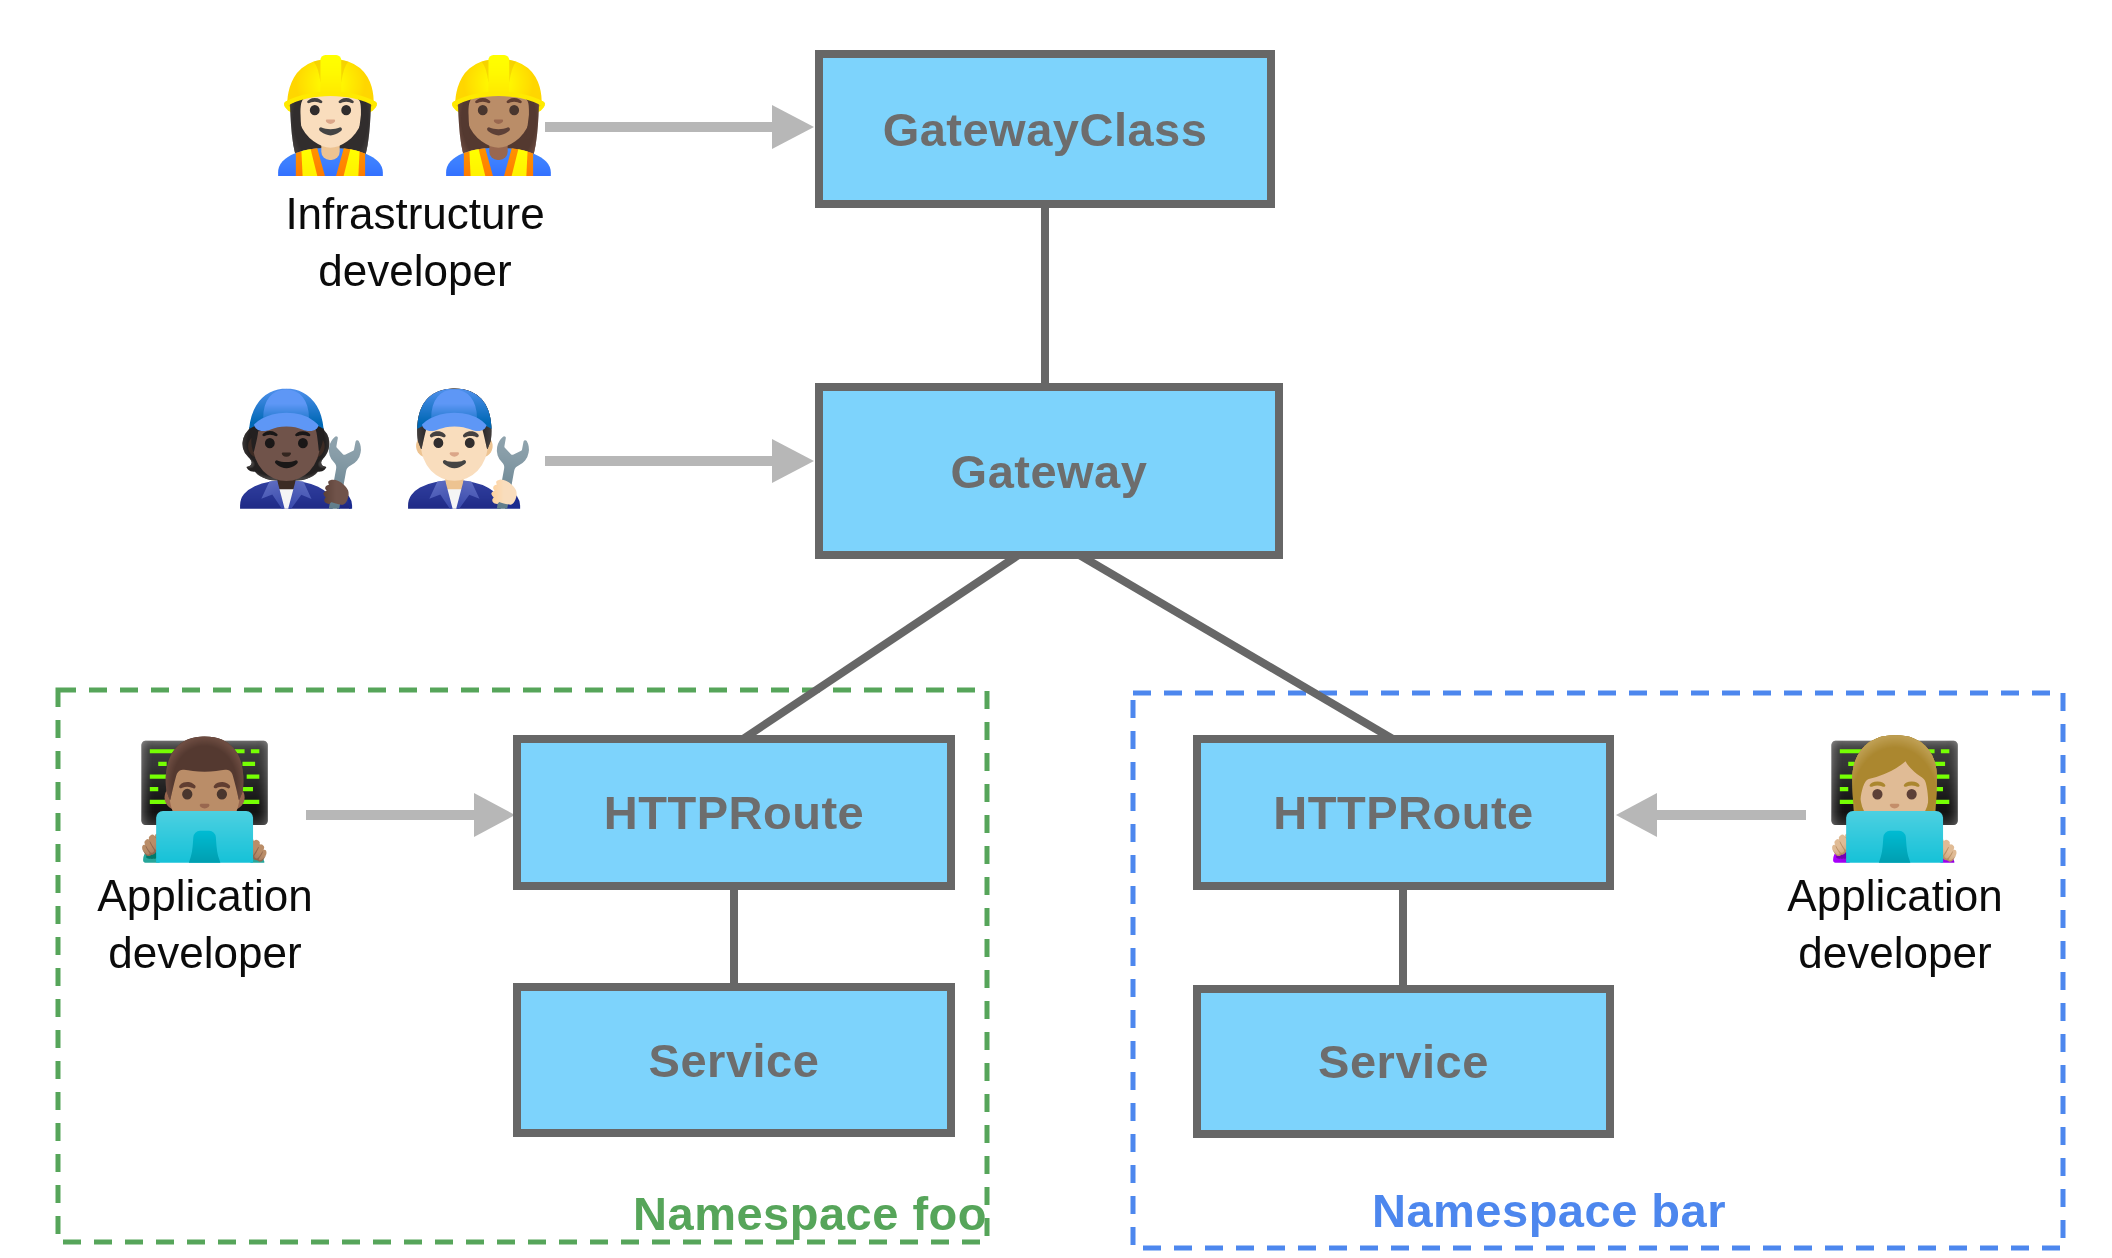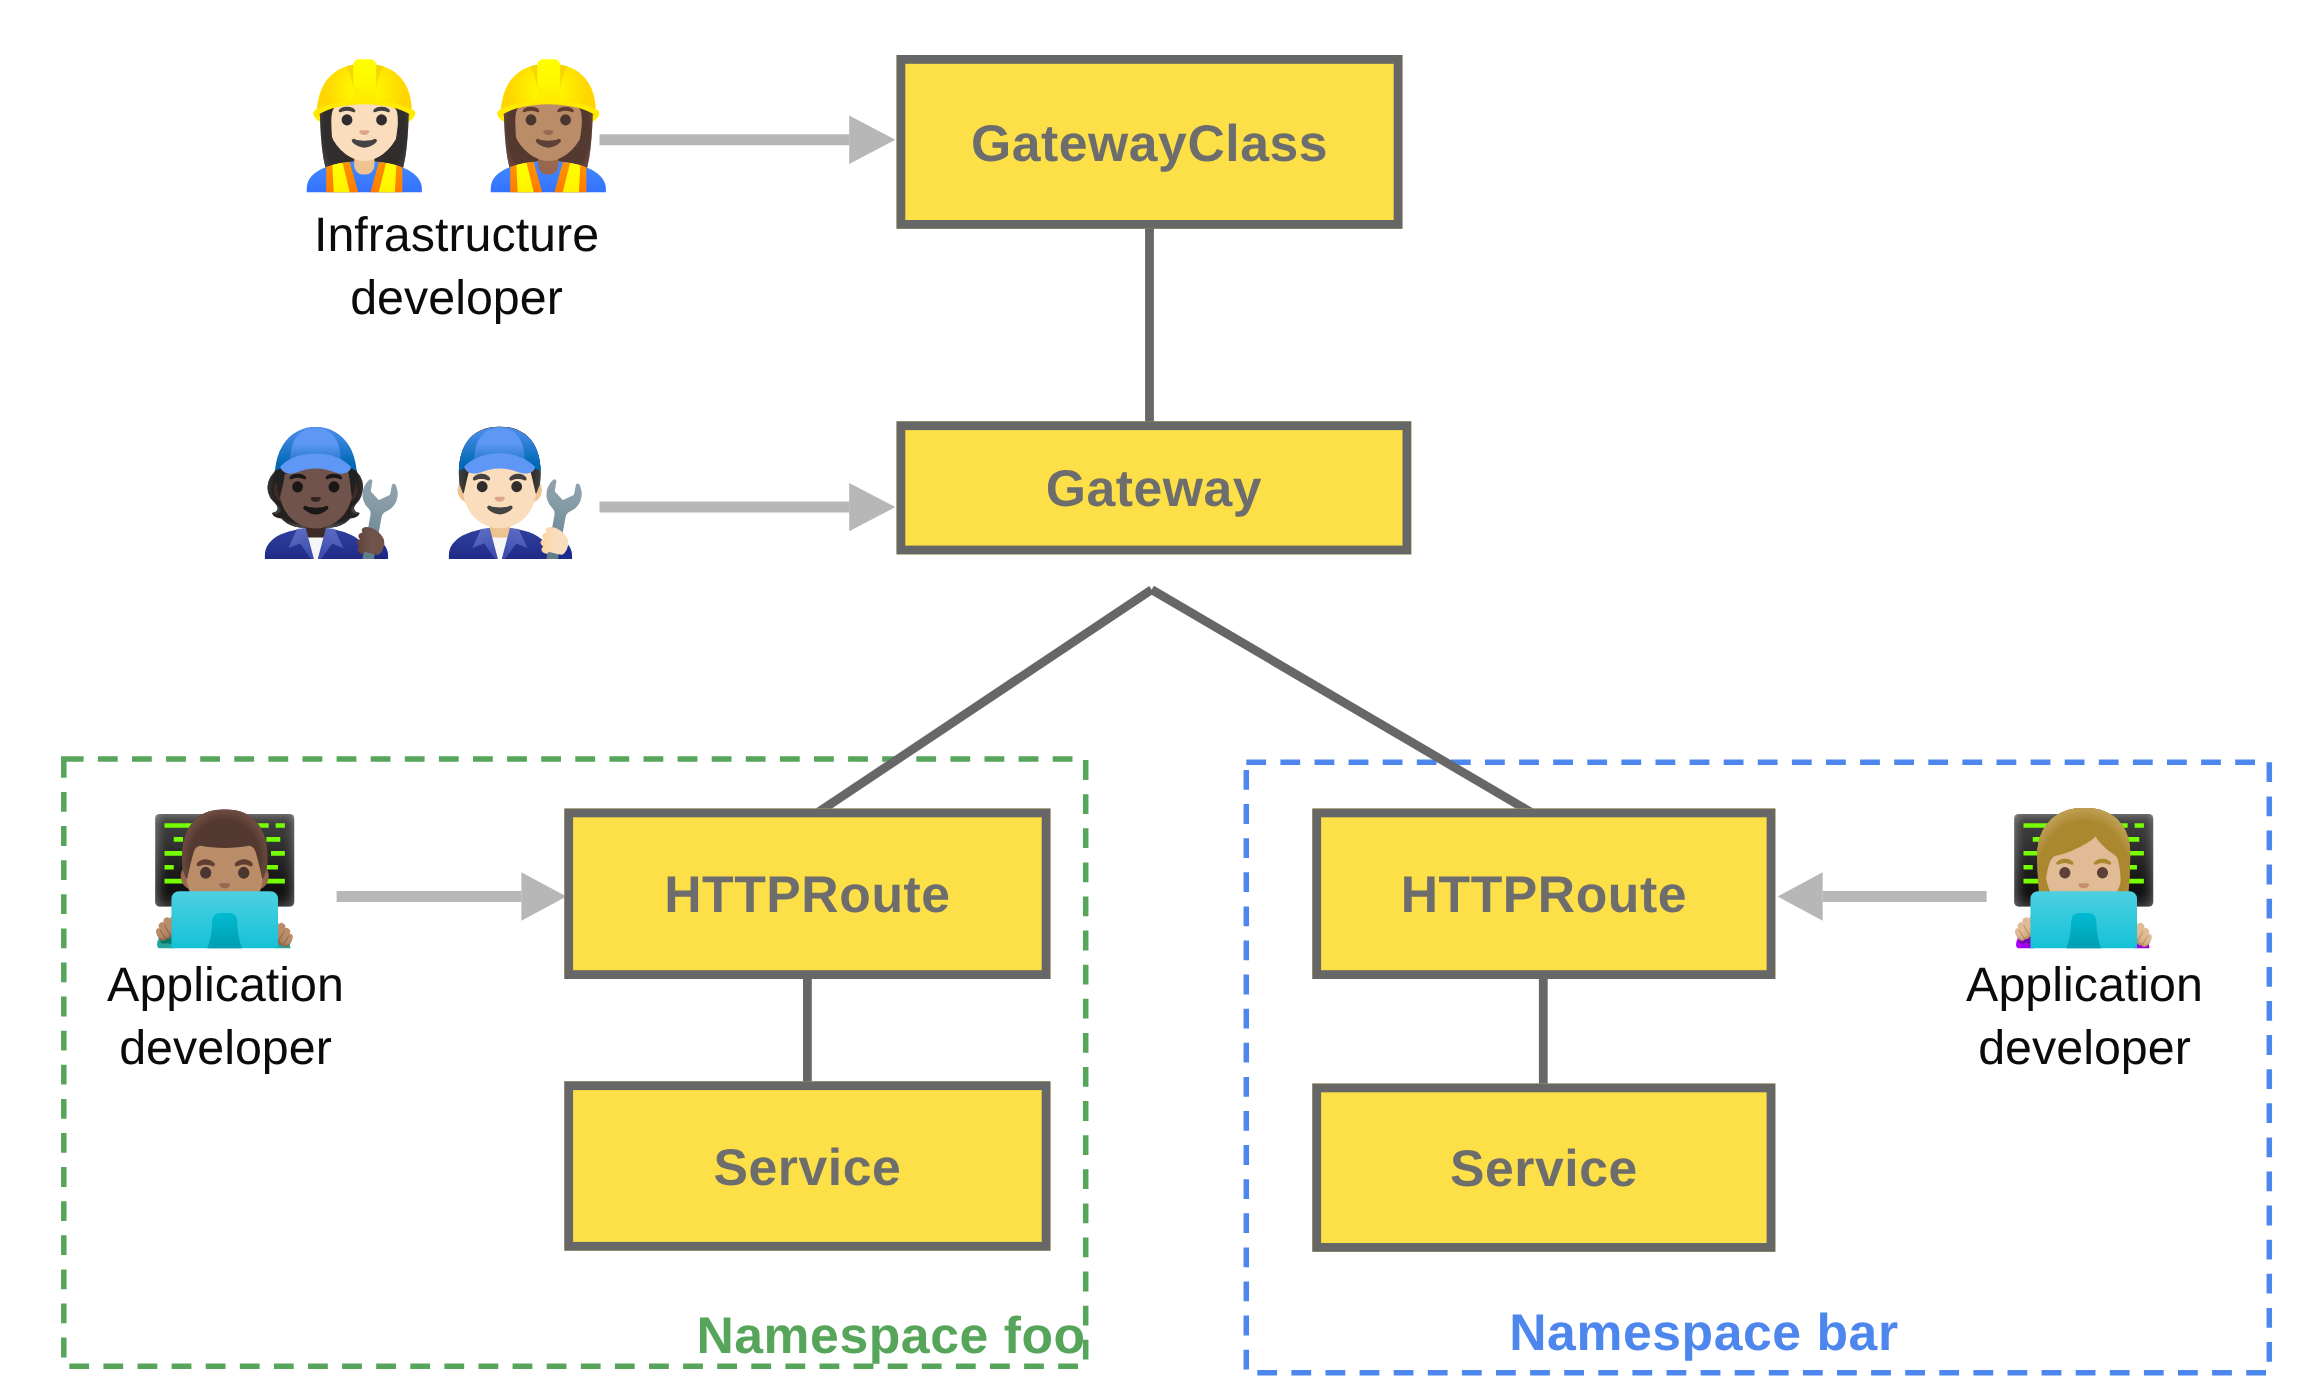--- a/index.html
+++ b/index.html
@@ -12,21 +12,21 @@
     --namespace-bar:#4d87ee;
   }
   html,body{margin:0;padding:0;}
   body{
     width:2112px;height:1258px;position:relative;overflow:hidden;
     background:var(--background);
     font-family:"Liberation Sans", sans-serif;
   }
   #lines{position:absolute;left:0;top:0;width:2112px;height:1258px;}
   .node{
-    position:absolute;box-sizing:border-box;background:#fde047;
+    position:absolute;box-sizing:border-box;background:#7dd3fc;
     border:8px solid var(--box-border);
     display:flex;align-items:center;justify-content:center;
     font-weight:700;font-size:47px;color:var(--box-text);letter-spacing:0.5px;
   }
   .persona{
     position:absolute;display:flex;flex-direction:column;align-items:center;text-align:center;
   }
   .persona .emoji{display:block;font-size:110px;line-height:140px;white-space:nowrap;}
   .persona.dev .emoji{font-size:115px;line-height:135px;}
   .persona .plabel{
@@ -71,21 +71,21 @@
       <line x1="1806" y1="815" x2="1657" y2="815"></line>
       <polygon points="1657,793 1616,815 1657,837" stroke="none"></polygon>
     </g>
   </g>
 </svg>
 
 <div class="node" style="left:815px;top:50px;width:460px;height:158px;">
   <span>GatewayClass</span>
 </div>
 
-<div class="node" style="left:815px;top:383px;width:468px;height:121px;">
+<div class="node" style="left:815px;top:383px;width:468px;height:176px;">
   <span>Gateway</span>
 </div>
 
 <div class="node" style="left:513px;top:735px;width:442px;height:155px;">
   <span>HTTPRoute</span>
 </div>
 
 <div class="node" style="left:513px;top:983px;width:442px;height:154px;">
   <span>Service</span>
 </div>

